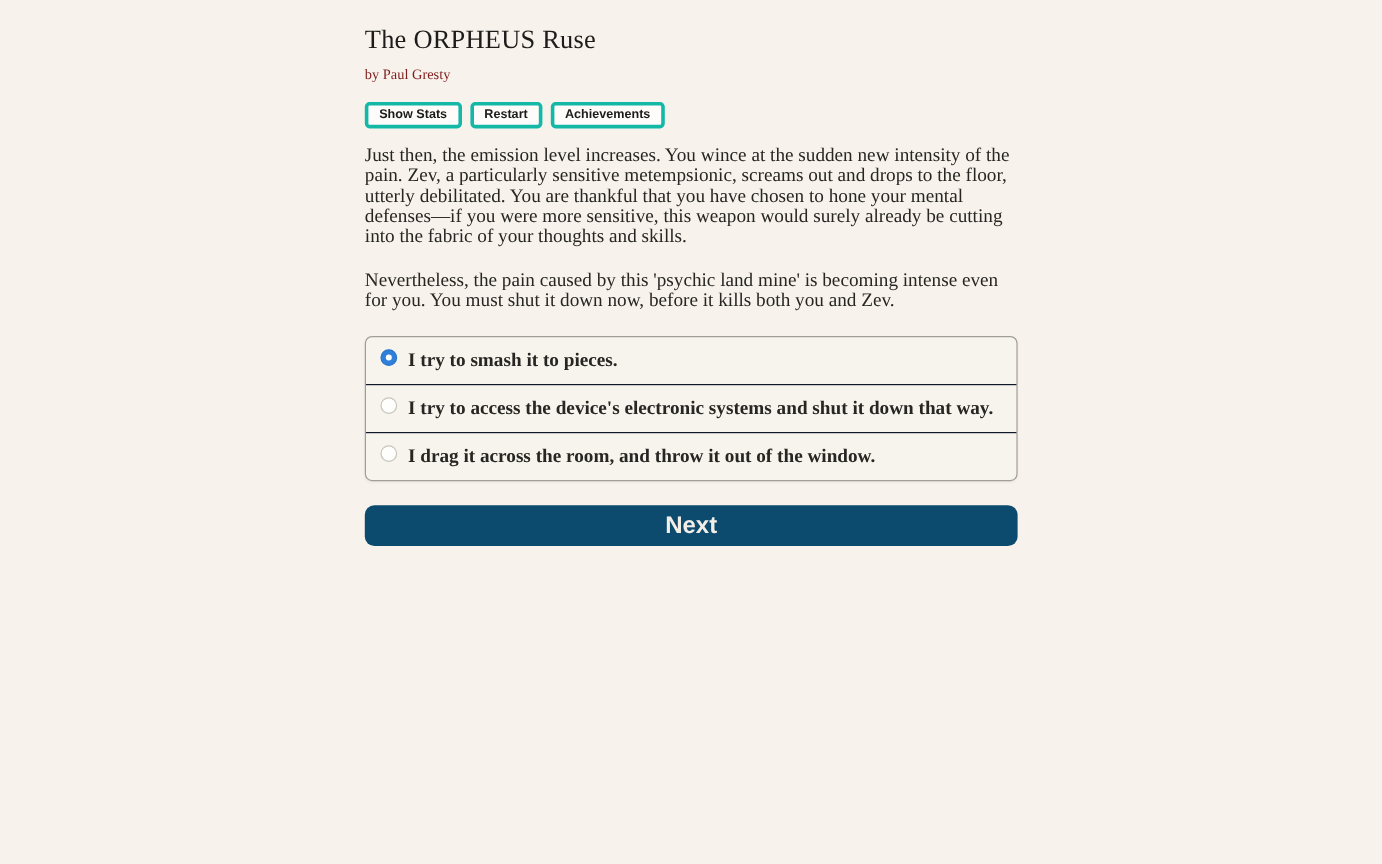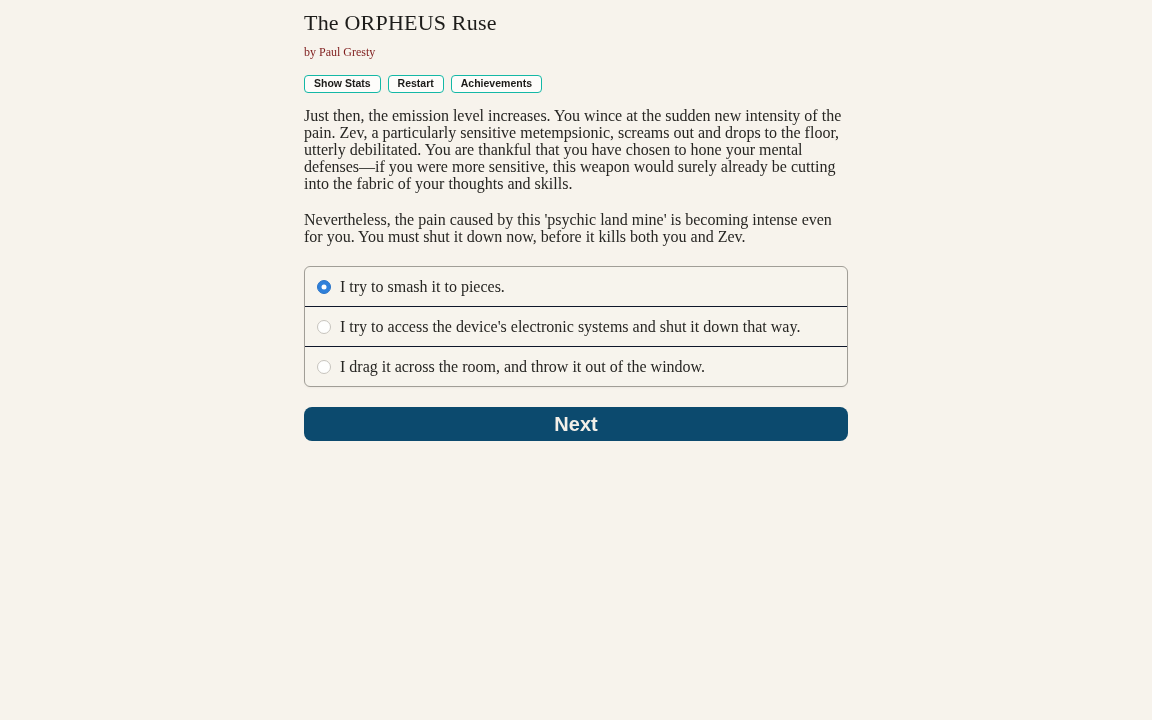--- a/index.html
+++ b/index.html
@@ -6,21 +6,21 @@
   html, body { width: 1152px; height: 720px; }
   body {
     background: #f7f3ec;
     font-family: "Liberation Serif", serif;
     color: #262522;
     overflow: hidden;
   }
   .page {
     width: 544px;
     margin: 0 auto;
-    padding-top: 10px;
+    padding-top: 20px;
   }
   .game-title {
     font-size: 22px;
     font-weight: 400;
     color: #1d1c1a;
     letter-spacing: 0.2px;
     margin-bottom: 9px;
   }
   .game-author {
     font-size: 12px;
@@ -31,45 +31,46 @@
     display: flex;
     gap: 7px;
     margin-bottom: 14px;
   }
   .toolbar button {
     font-family: "Liberation Sans", sans-serif;
     font-size: 10.5px;
     font-weight: bold;
     color: #1c1b19;
     background: #fdfcfa;
-    border: 1px solid #14b8a6;
+    border: 3px solid #14b8a6;
     border-radius: 4px;
     padding: 2px 9px 3px 9px;
     line-height: 11px;
     cursor: pointer;
   }
   .story p {
     font-size: 16px;
     line-height: 17px;
     margin-bottom: 19px;
     color: #272623;
   }
   .choices {
     border: 1px solid #a19e97;
     border-radius: 6px;
     margin-top: 21px;
     background: #f7f4ed;
     box-shadow: 0 1px 2px rgba(0,0,0,0.04);
   }
   .choice-row {
     display: flex;
-    align-items: center;
+    align-items: flex-start;
     gap: 9px;
     padding: 10px 12px;
     cursor: pointer;
+    font-weight: bold;
   }
   .choice-row + .choice-row {
     border-top: 1px solid #0f172a;
   }
   .radio {
     width: 14px;
     height: 14px;
     border-radius: 50%;
     background: #fefefd;
     border: 1px solid #c7c4bd;

